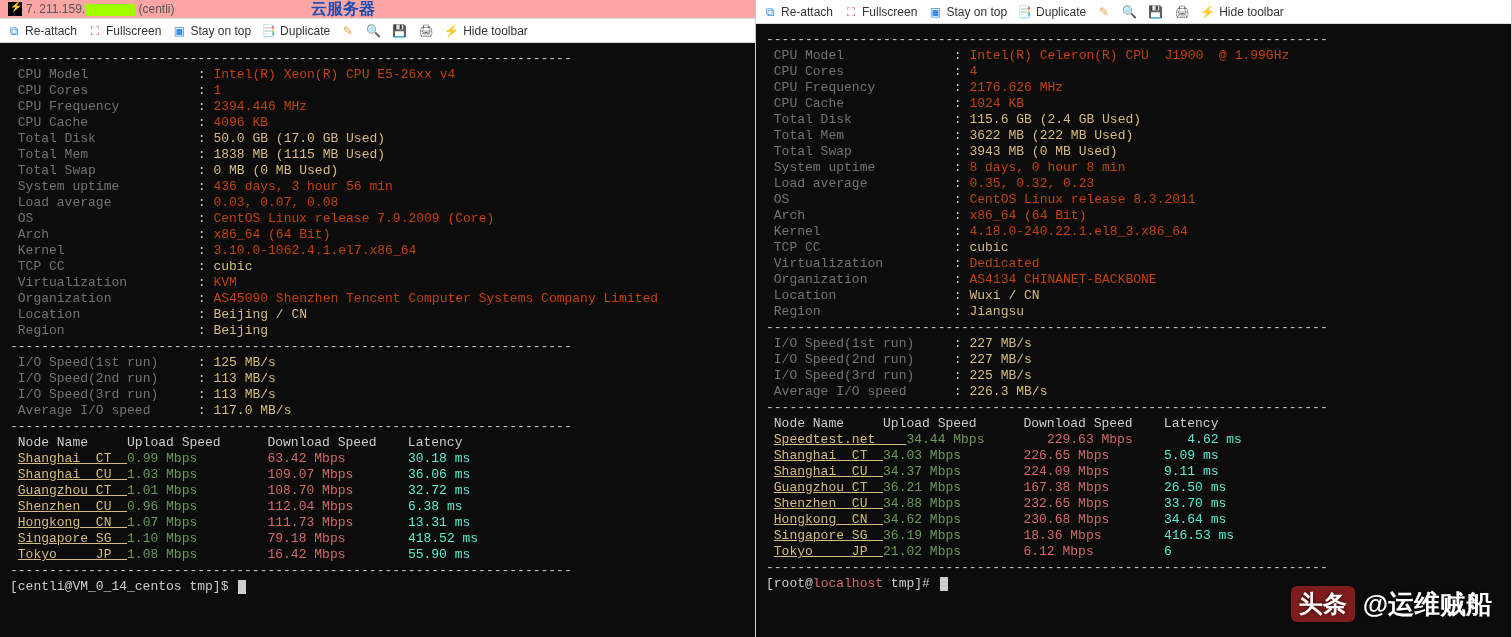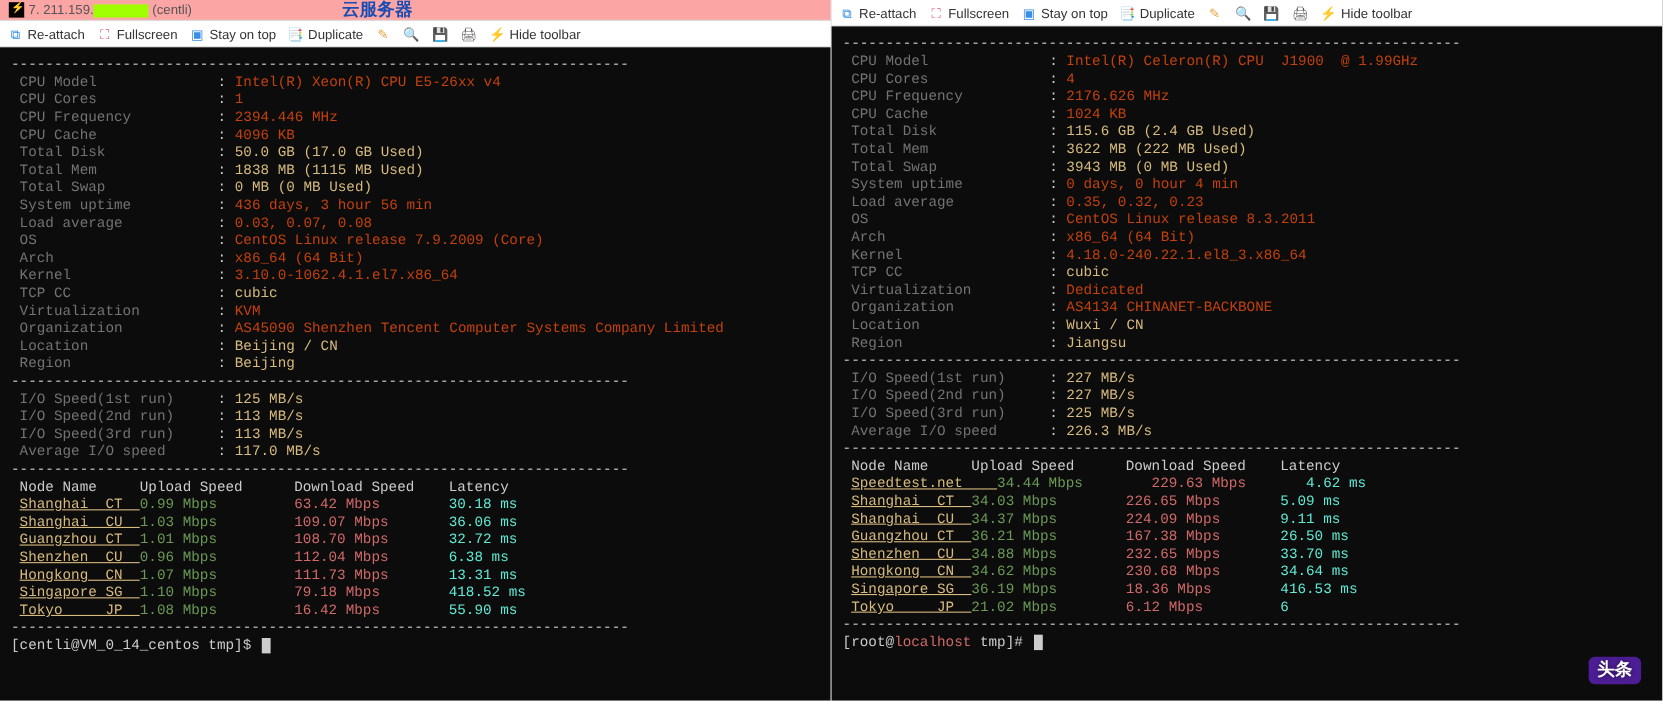--- a/index.html
+++ b/index.html
@@ -117,25 +117,25 @@
   align-items: center;
   gap: 8px;
   font-family: "Microsoft YaHei", sans-serif;
   font-size: 26px;
   font-weight: 600;
   color: #fff;
   text-shadow: 0 0 4px rgba(0,0,0,.6);
   z-index: 10;
 }
 .watermark .badge {
-  background: #4c1d95;
+  background: #7f1d1d;
   color: #fff;
   border-radius: 6px;
   padding: 2px 8px;
-  font-size: 16px;
+  font-size: 24px;
 }
 </style>
 </head>
 <body>
 
 <div class="panel">
   <div class="titlebar">
     <span class="app-icon"></span>
     <span class="title">
       <span>7. 211.159.</span><span class="redacted"></span><span> (centli)</span>
@@ -248,21 +248,21 @@
       </span>
   </div>
   <div class="terminal" id="term-right">------------------------------------------------------------------------
  <span class="key">CPU Model         </span>: <span class="cyan">Intel(R) Celeron(R) CPU  J1900  @ 1.99GHz</span>
  <span class="key">CPU Cores         </span>: <span class="cyan">4</span>
  <span class="key">CPU Frequency     </span>: <span class="cyan">2176.626 MHz</span>
  <span class="key">CPU Cache         </span>: <span class="cyan">1024 KB</span>
  <span class="key">Total Disk        </span>: <span class="yellow">115.6 GB (2.4 GB Used)</span>
  <span class="key">Total Mem         </span>: <span class="yellow">3622 MB (222 MB Used)</span>
  <span class="key">Total Swap        </span>: <span class="yellow">3943 MB (0 MB Used)</span>
- <span class="key">System uptime     </span>: <span class="cyan">0 days, 0 hour 4 min</span>
+ <span class="key">System uptime     </span>: <span class="cyan">8 days, 0 hour 8 min</span>
  <span class="key">Load average      </span>: <span class="cyan">0.35, 0.32, 0.23</span>
  <span class="key">OS                </span>: <span class="cyan">CentOS Linux release 8.3.2011</span>
  <span class="key">Arch              </span>: <span class="cyan">x86_64 (64 Bit)</span>
  <span class="key">Kernel            </span>: <span class="cyan">4.18.0-240.22.1.el8_3.x86_64</span>
  <span class="key">TCP CC            </span>: <span class="yellow">cubic</span>
  <span class="key">Virtualization    </span>: <span class="cyan">Dedicated</span>
  <span class="key">Organization      </span>: <span class="cyan">AS4134 CHINANET-BACKBONE</span>
  <span class="key">Location          </span>: <span class="yellow">Wuxi / CN</span>
  <span class="key">Region            </span>: <span class="yellow">Jiangsu</span>
 ------------------------------------------------------------------------
@@ -279,13 +279,14 @@
  <span class="node-name">Shenzhen  CU  </span><span class="up-val">34.88 Mbps        </span><span class="down-val">232.65 Mbps       </span><span class="lat-val">33.70 ms</span>
  <span class="node-name">Hongkong  CN  </span><span class="up-val">34.62 Mbps        </span><span class="down-val">230.68 Mbps       </span><span class="lat-val">34.64 ms</span>
  <span class="node-name">Singapore SG  </span><span class="up-val">36.19 Mbps        </span><span class="down-val">18.36 Mbps        </span><span class="lat-val">416.53 ms</span>
  <span class="node-name">Tokyo     JP  </span><span class="up-val">21.02 Mbps        </span><span class="down-val">6.12 Mbps         </span><span class="lat-val">6</span>
 ------------------------------------------------------------------------
 [<span>root</span>@<span class="prompt-host-red">localhost</span> tmp]# <span class="cursor"></span></div>
 </div>
 
 <div class="watermark">
   <span class="badge">头条</span>
+  <span>@运维贼船</span>
 </div>
 
 </body></html>

